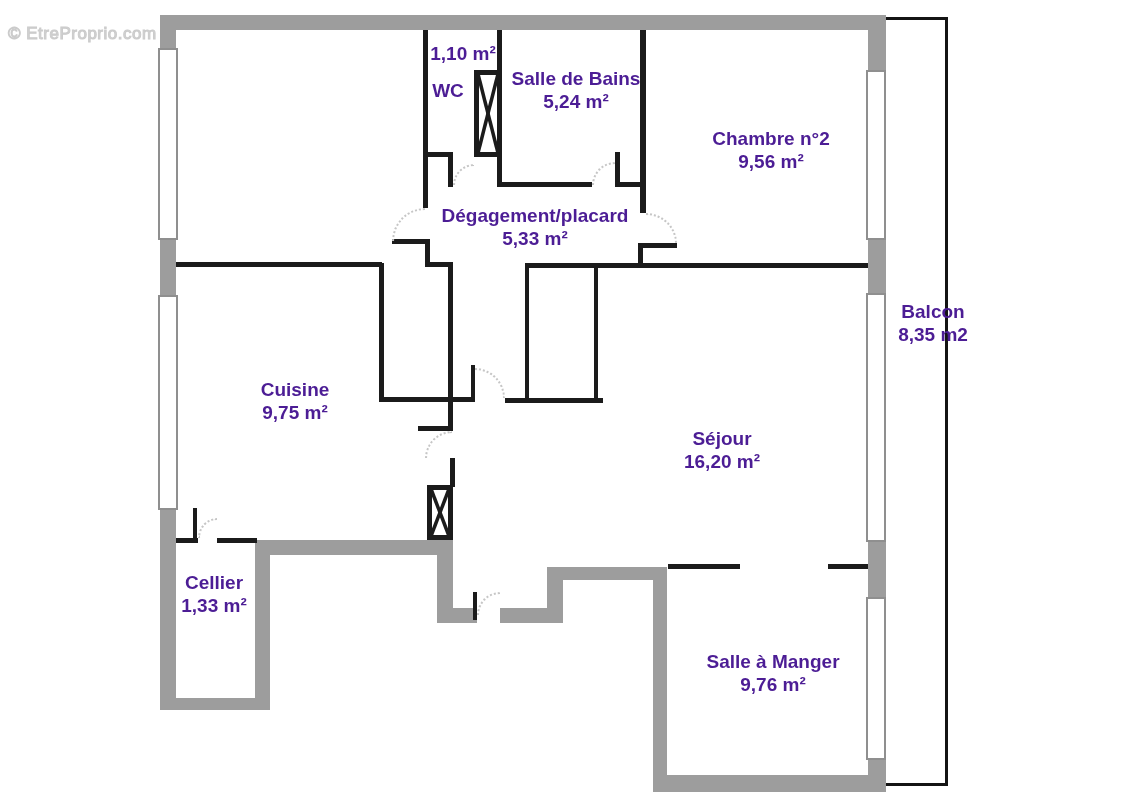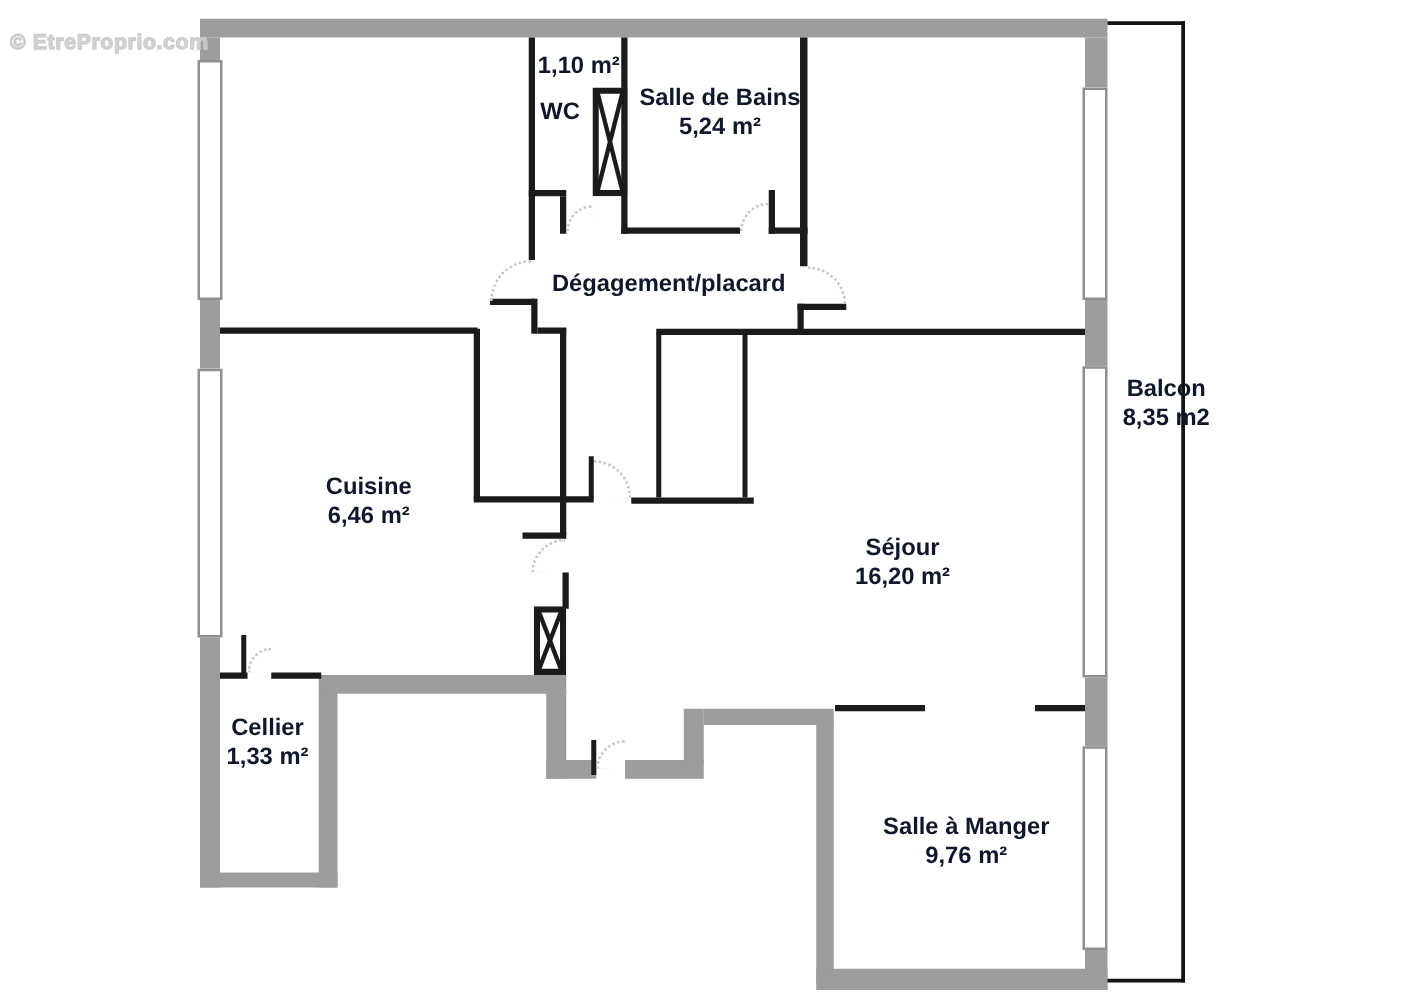--- a/index.html
+++ b/index.html
@@ -13,23 +13,23 @@
   .win{position:absolute;background:#fff;border:2px solid #8f8f8f;box-sizing:border-box;}
   
   .bl{position:absolute;background:#141414;}
   
   .arc{position:absolute;box-sizing:border-box;}
   .arc.tl{border-top:2px dotted #c6c6c6;border-left:2px dotted #c6c6c6;border-top-left-radius:100% 100%;}
   .arc.tr{border-top:2px dotted #c6c6c6;border-right:2px dotted #c6c6c6;border-top-right-radius:100% 100%;}
   .shaft{position:absolute;}
   
   .lbl{position:absolute;transform:translate(-50%,-50%);text-align:center;
-       font-weight:700;font-size:19px;line-height:23px;color:#0f172a;white-space:nowrap;}
+       font-weight:700;font-size:19px;line-height:23px;color:#4c1d95;white-space:nowrap;}
   .lbl span{display:block;}
-  .watermark{position:absolute;left:8px;top:24px;font-size:17px;font-weight:700;
+  .watermark{position:absolute;left:8px;top:24px;font-size:17px;font-weight:400;
        letter-spacing:.5px;color:rgba(203,203,203,.85);
        -webkit-text-stroke:1px #cbcbcb;z-index:30;}
 </style>
 </head>
 <body>
 
 <div class="plan">
 
   <div class="watermark">© EtreProprio.com</div>
 
@@ -116,30 +116,35 @@
   <div class="lbl" style="left:463px;top:53px">
     <span>1,10 m²</span>
   </div>
   <div class="lbl" style="left:448px;top:90px">
     <span>WC</span>
   </div>
   <div class="lbl" style="left:576px;top:90px">
     <span>Salle de Bains</span>
     <span>5,24 m²</span>
   </div>
+  <div class="lbl" style="left:771px;top:150px">
+    <span>Chambre n°2</span>
+    <span>9,56 m²</span>
+  </div>
   <div class="lbl" style="left:535px;top:227px">
     <span>Dégagement/placard</span>
+    <span>5,33 m²</span>
   </div>
   <div class="lbl" style="left:933px;top:323px">
     <span>Balcon</span>
     <span>8,35 m2</span>
   </div>
   <div class="lbl" style="left:295px;top:401px">
     <span>Cuisine</span>
-    <span>6,46 m²</span>
+    <span>9,75 m²</span>
   </div>
   <div class="lbl" style="left:722px;top:450px">
     <span>Séjour</span>
     <span>16,20 m²</span>
   </div>
   <div class="lbl" style="left:214px;top:594px">
     <span>Cellier</span>
     <span>1,33 m²</span>
   </div>
   <div class="lbl" style="left:773px;top:673px">

